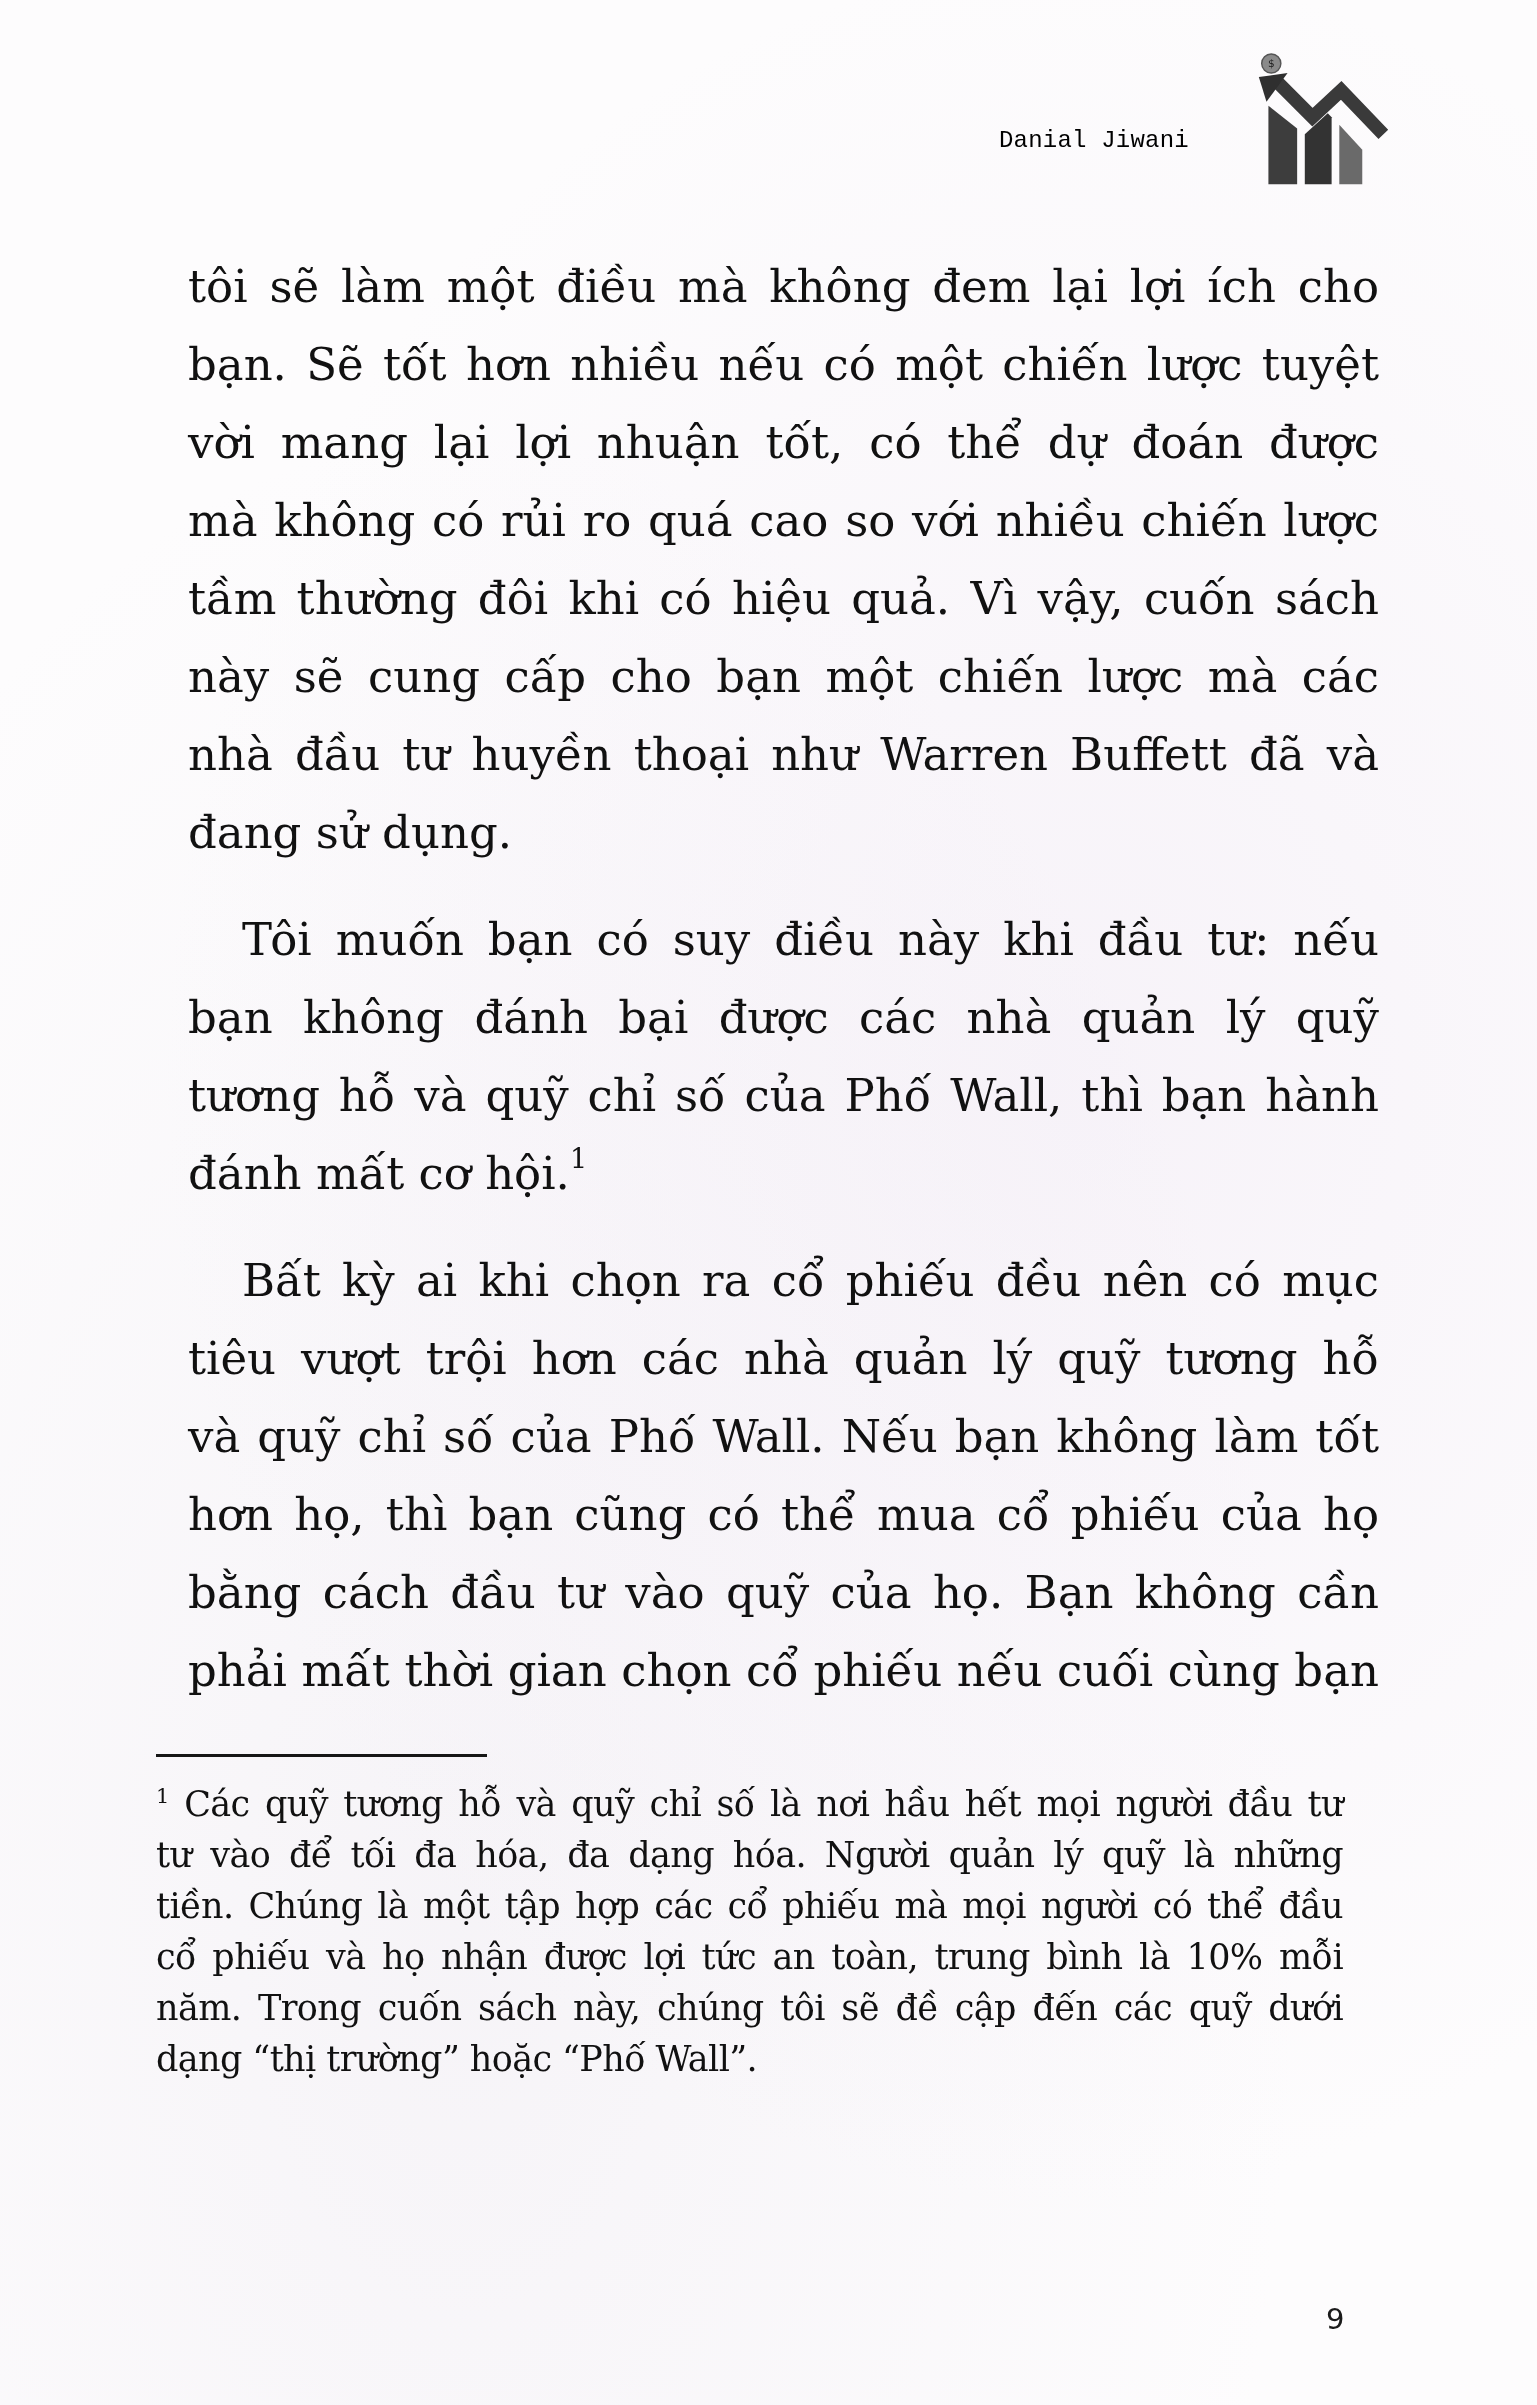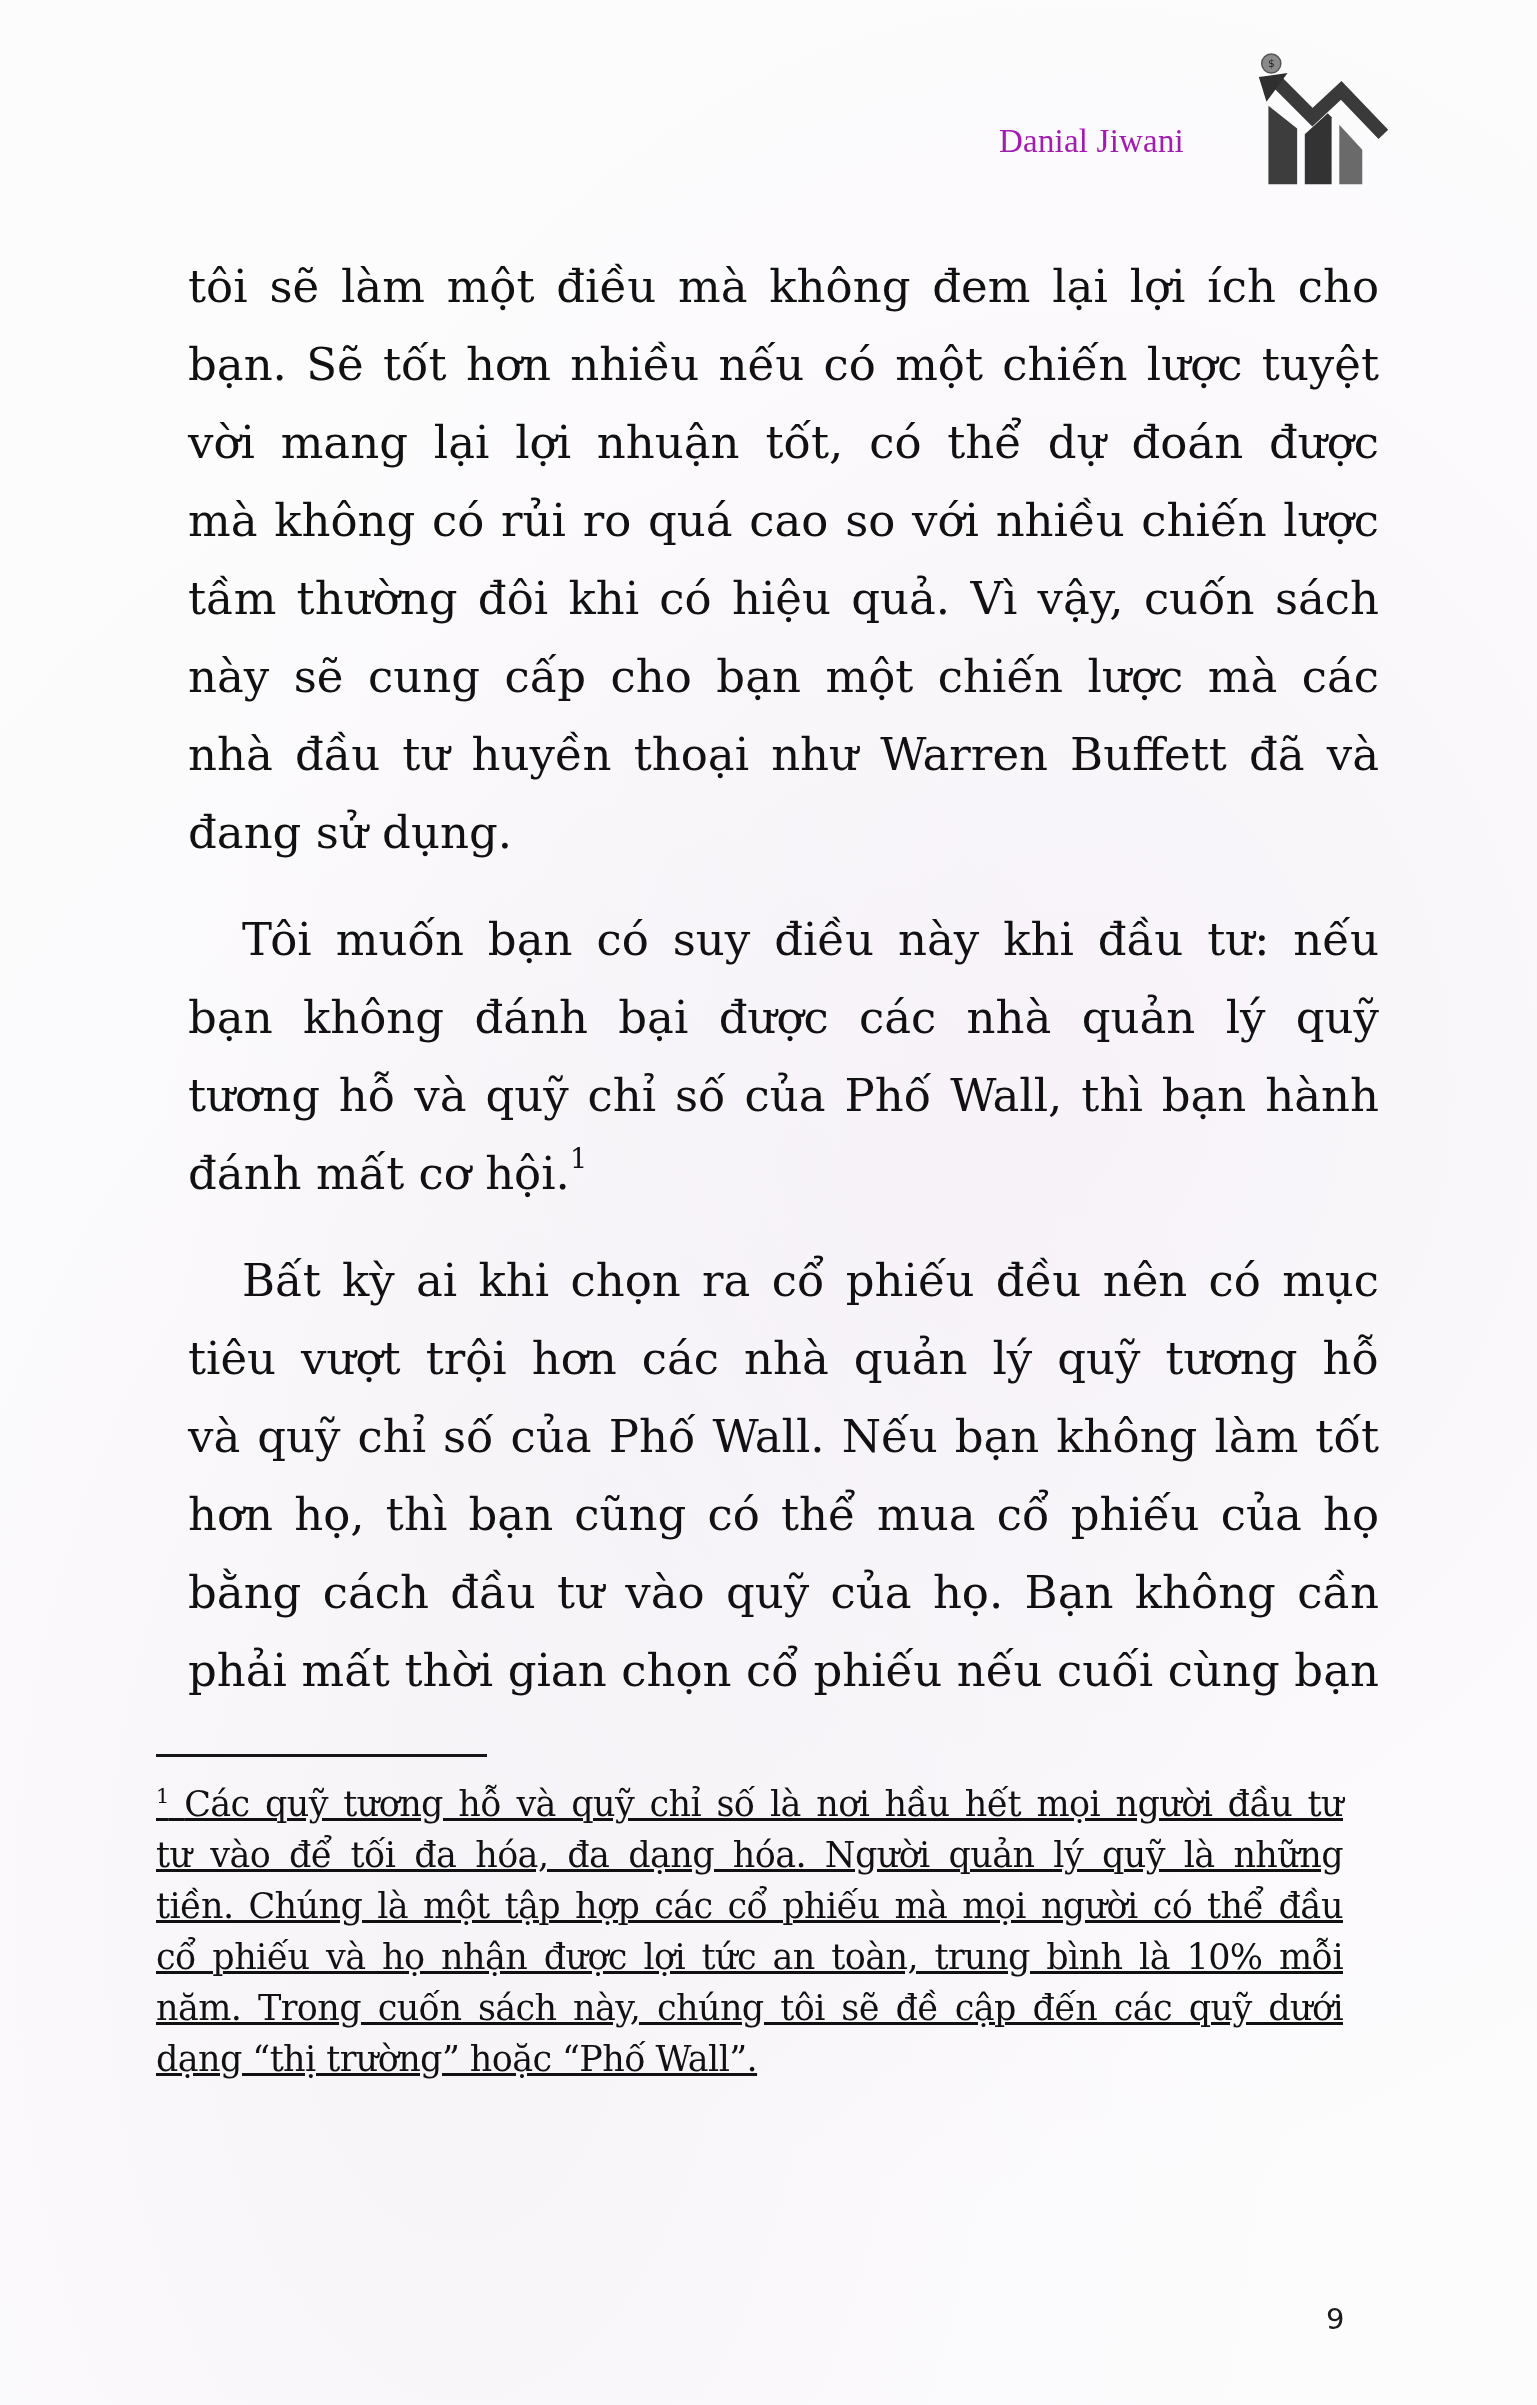--- a/index.html
+++ b/index.html
@@ -23,23 +23,23 @@
         radial-gradient(ellipse at 70% 45%, rgba(235,225,240,0.35), rgba(255,255,255,0) 60%),
         radial-gradient(ellipse at 30% 80%, rgba(230,225,235,0.30), rgba(255,255,255,0) 55%);
       pointer-events: none;
     }
 
     
     .running-header {
       position: absolute;
       top: 120px;
       left: 999px;
-      font-family: Liberation Serif, serif;
-      font-size: 33px;
-      color: #a21caf;
+      font-family: Liberation Mono, monospace;
+      font-size: 24px;
+      color: #000000;
       letter-spacing: 0.2px;
       line-height: 42px;
     }
     .logo {
       position: absolute;
       left: 1255px;
       top: 52px;
       width: 136px;
       height: 136px;
     }
@@ -92,21 +92,20 @@
       position: absolute;
       left: 156px;
       top: 1779px;
       width: 1187px;
       font-size: 35px;
       line-height: 51px;
     }
     .footnote .line {
       height: 51px;
       letter-spacing: -0.6px;
-      text-decoration: underline;
     }
     .footnote sup {
       font-size: 21px;
       vertical-align: 13.4px;
       line-height: 0;
     }
 
     
     .page-number {
       position: absolute;

